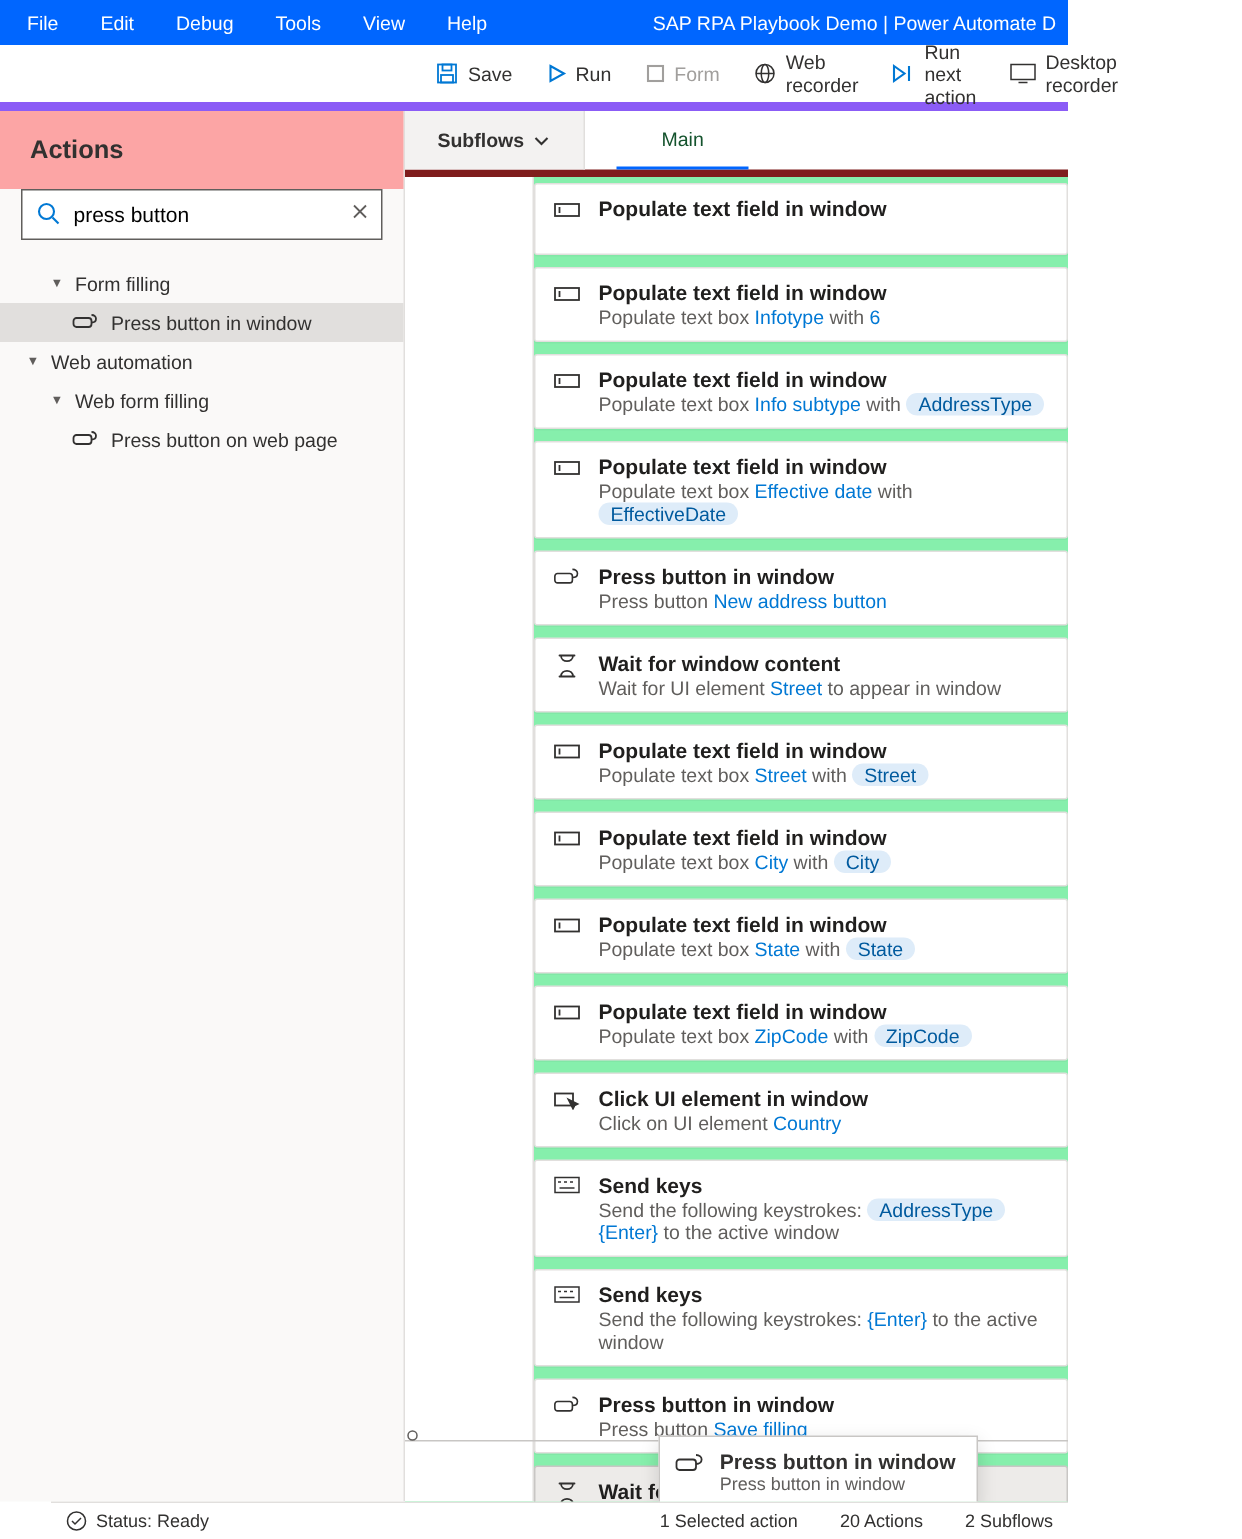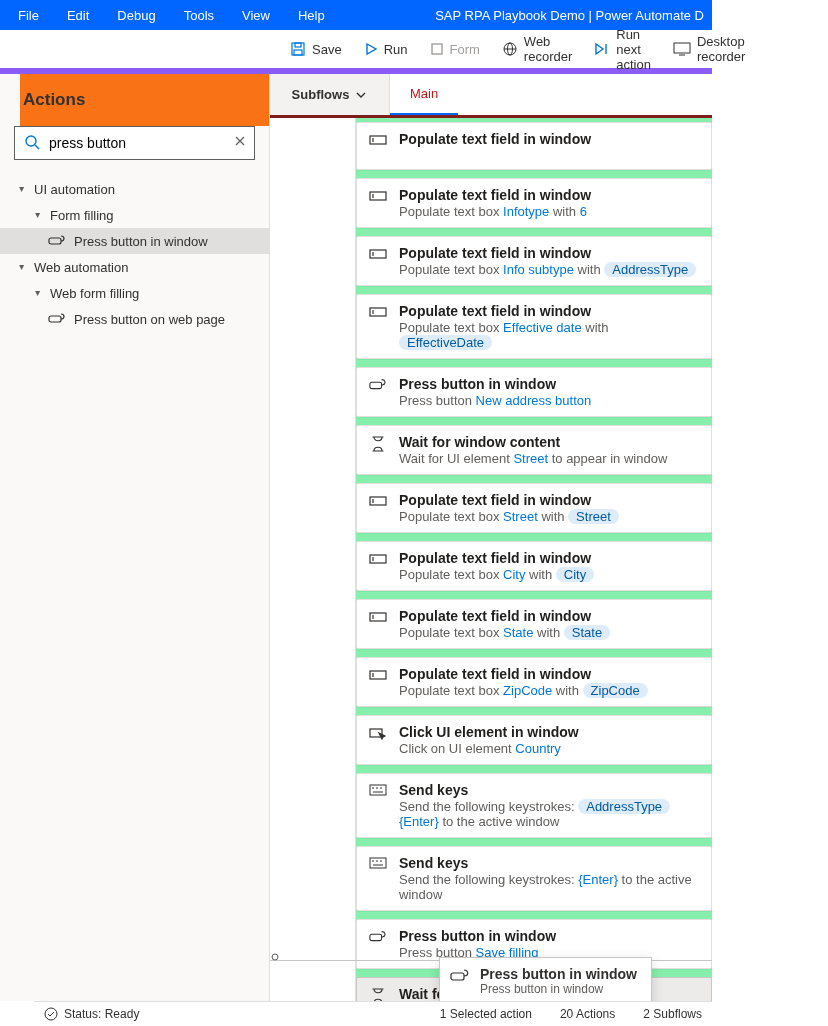--- a/index.html
+++ b/index.html
@@ -11,40 +11,40 @@
   .menubar .menu-item { padding: 4px 10px; cursor: default; }
   .menubar .title { margin-left: auto; font-size: 13px; }
   
   .toolbar { height: 44px; border-bottom: 6px solid #8b5cf6; display: flex; align-items: center; padding: 0 6px 0 280px; gap: 2px; background: #fff; }
   .tool { display: flex; align-items: center; gap: 6px; padding: 6px 10px; color: #323130; cursor: default; }
   .tool.disabled { color: #a19f9d; }
   .tool svg { flex-shrink: 0; }
   
   .body { flex: 1; display: flex; min-height: 0; }
   .sidebar { width: 270px; border-right: 1px solid #e1dfdd; display: flex; flex-direction: column; background: #faf9f8; }
-  .sidebar-title { font-size: 17px; font-weight: 600; padding: 16px 3px 16px; background: #f97316; margin-left: 20px; }
+  .sidebar-title { font-size: 17px; font-weight: 600; padding: 16px 20px 16px; background: #fca5a5; }
   .search-wrap { padding: 0 14px 10px; }
   .search { position: relative; }
   .search input { width: 100%; height: 34px; border: 1px solid #605e5c; padding: 0 30px 0 34px; font-size: 14px; background: #fff; }
   .search .sicon { position: absolute; left: 10px; top: 8px; color: #0078d4; }
   .search .clear { position: absolute; right: 8px; top: 8px; color: #605e5c; cursor: default; }
   .tree { padding: 6px 0; font-size: 13px; }
   .tree-row { display: flex; align-items: center; height: 26px; padding-left: 14px; cursor: default; }
   .tree-row.selected { background: #e1dfdd; }
   .tree-chevron { width: 16px; text-align: center; margin-right: 4px; color: #605e5c; transform: rotate(90deg); display: inline-block; font-size: 10px;}
   .indent-1 { padding-left: 30px; }
   .indent-2 { padding-left: 48px; }
   .indent-2 .lead-icon { margin-right: 8px; }
   .tree-row .label { flex: 1; }
   .lead-icon { color: #323130; display:inline-flex;}
   
   .main { flex: 1; display: flex; flex-direction: column; background: #fff; min-width: 0; }
-  .tabs-row { display: flex; align-items: stretch; border-bottom: 3px solid #7f1d1d; height: 44px; }
+  .tabs-row { display: flex; align-items: stretch; border-bottom: 5px solid #7f1d1d; height: 44px; }
   .subflows { width: 120px; display: flex; align-items: center; justify-content: center; gap: 6px; border-right: 1px solid #e1dfdd; background: #f3f2f1; font-weight: 600; color: #323130; cursor: default; }
-  .tab { padding: 0 20px; display: flex; align-items: center; border-bottom: 2px solid #0066ff; color: #b91c1c; cursor: default; }
+  .tab { padding: 0 30px; display: flex; align-items: center; border-bottom: 2px solid #0066ff; color: #14532d; cursor: default; margin-left: 21px; }
   
   .steps-wrap { flex: 1; display: flex; min-height: 0; position: relative; }
   
   .row { display: flex; align-items: stretch; padding-left: 0; }
   .row .num { width: 86px; display:flex; align-items:center; justify-content:center; color:#605e5c; font-size:13px; flex-shrink:0; }
   .card { flex: 1; background: #fff; border: 1px solid #e1dfdd; border-radius: 2px; margin-right: 0; padding: 8px 12px; display: flex; gap: 12px; align-items: flex-start; min-height: 48px; box-shadow: 0 1px 0 rgba(0,0,0,0.03); }
   .card.selected { background: #edebe9; border-color: #c8c6c4; }
   .card .step-icon { width: 18px; display:flex; align-items:center; justify-content:center; color:#323130; margin-top:2px; flex-shrink:0;}
   .card .ttl { font-weight: 600; font-size: 14px; color: #201f1e; }
   .card .desc { font-size: 13px; color: #605e5c; margin-top: 1px; }
@@ -139,24 +139,20 @@
           <input type="text" value="press button" style="">
           <span class="clear">
             <svg width="14" height="14" viewBox="0 0 14 14" stroke="#605e5c" stroke-width="1.2">
                 <line x1="3" y1="3" x2="11" y2="11"></line>
                 <line x1="11" y1="3" x2="3" y2="11"></line>
               </svg>
           </span>
         </div>
       </div>
       <div class="tree">
-        <div class="tree-row">
-          <span class="tree-chevron">▸</span>
-          <span class="label">UI automation</span>
-        </div>
         <div class="tree-row indent-1">
           <span class="tree-chevron">▸</span>
           <span class="label">Form filling</span>
         </div>
         <div class="tree-row indent-2 selected">
           <span class="lead-icon">
             <svg width="18" height="12" viewBox="0 0 18 12" fill="none" stroke="#323130" stroke-width="1.2">
                 <rect x="1" y="3" width="12" height="6" rx="2"></rect>
                 <path d="M13 6 C 17 6 17 1 13 1"></path>
               </svg>

